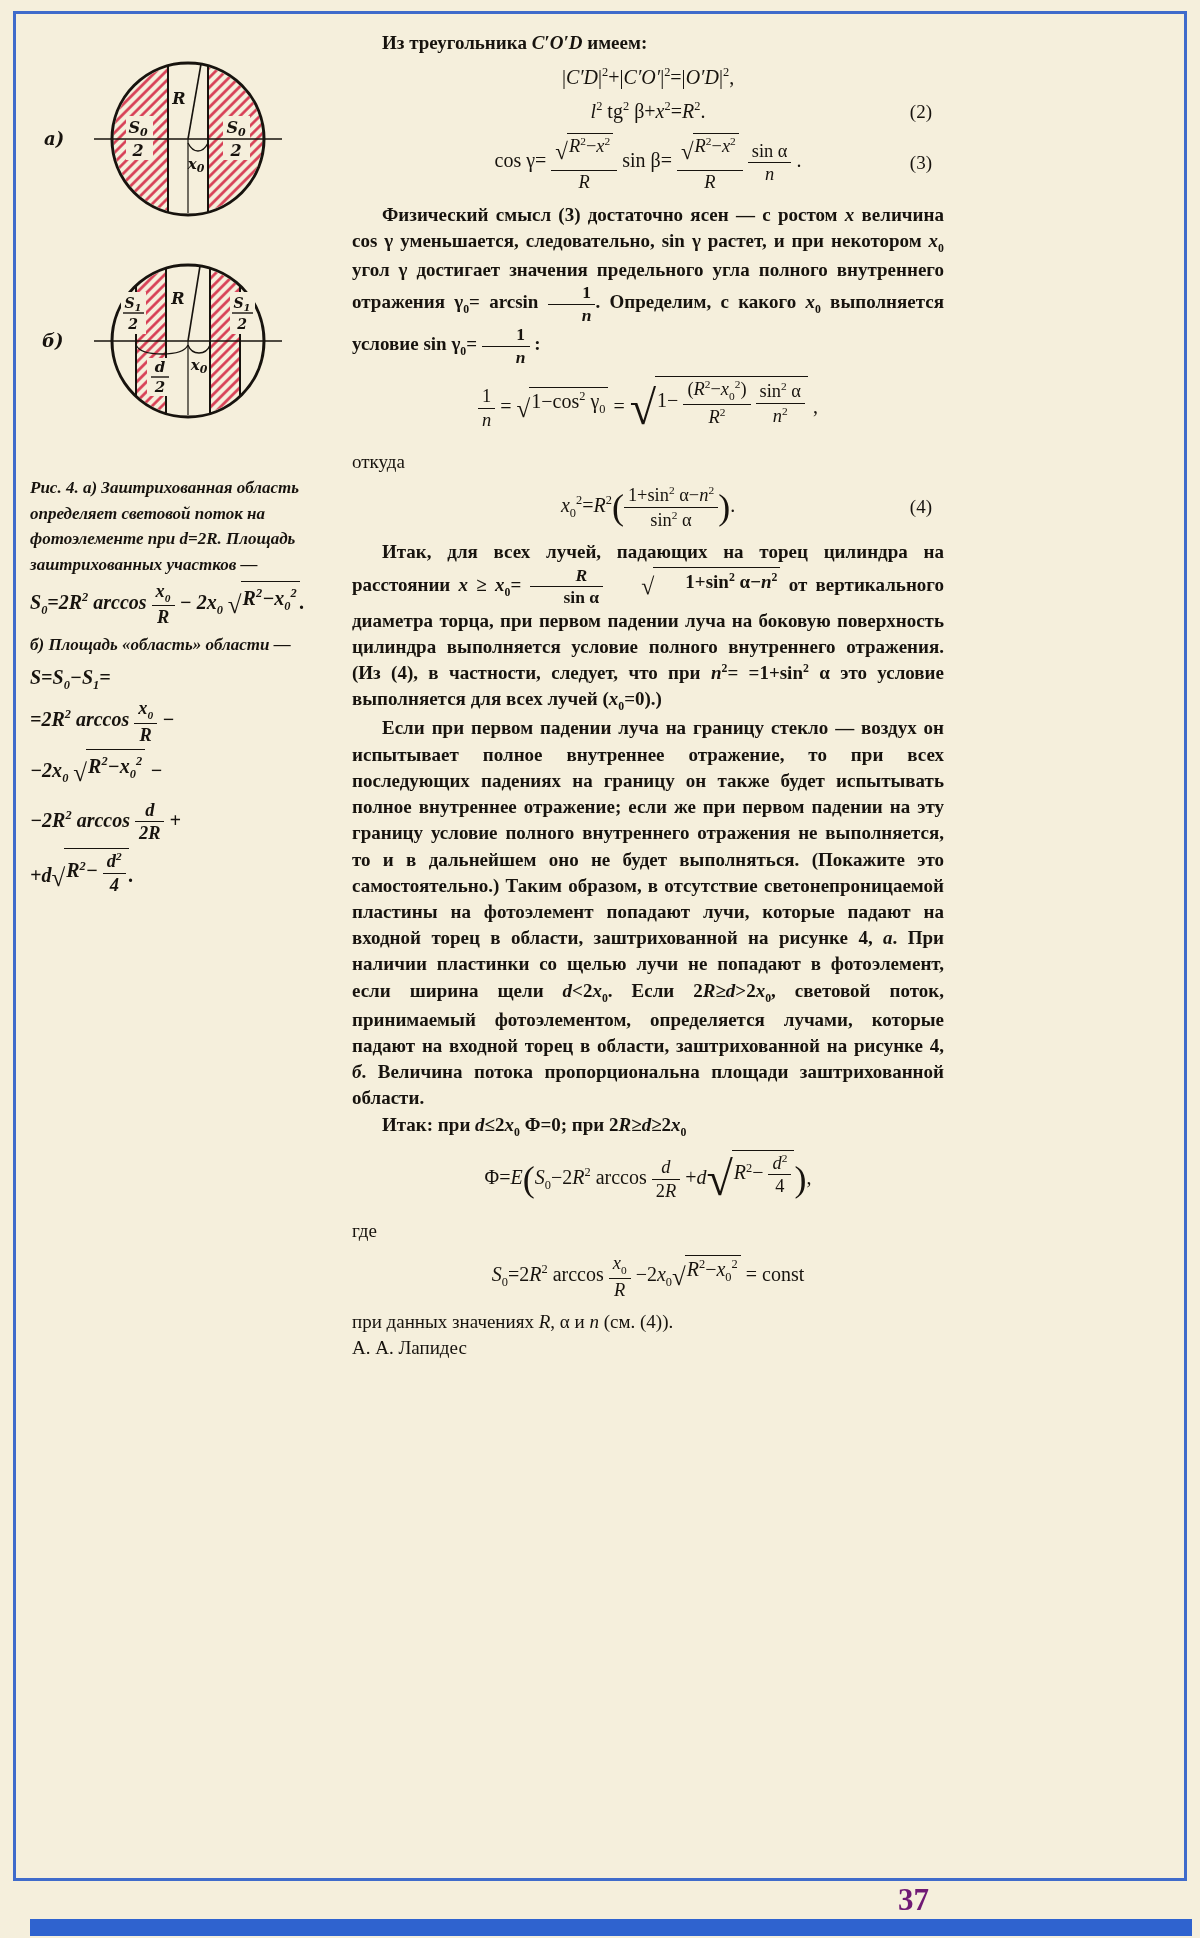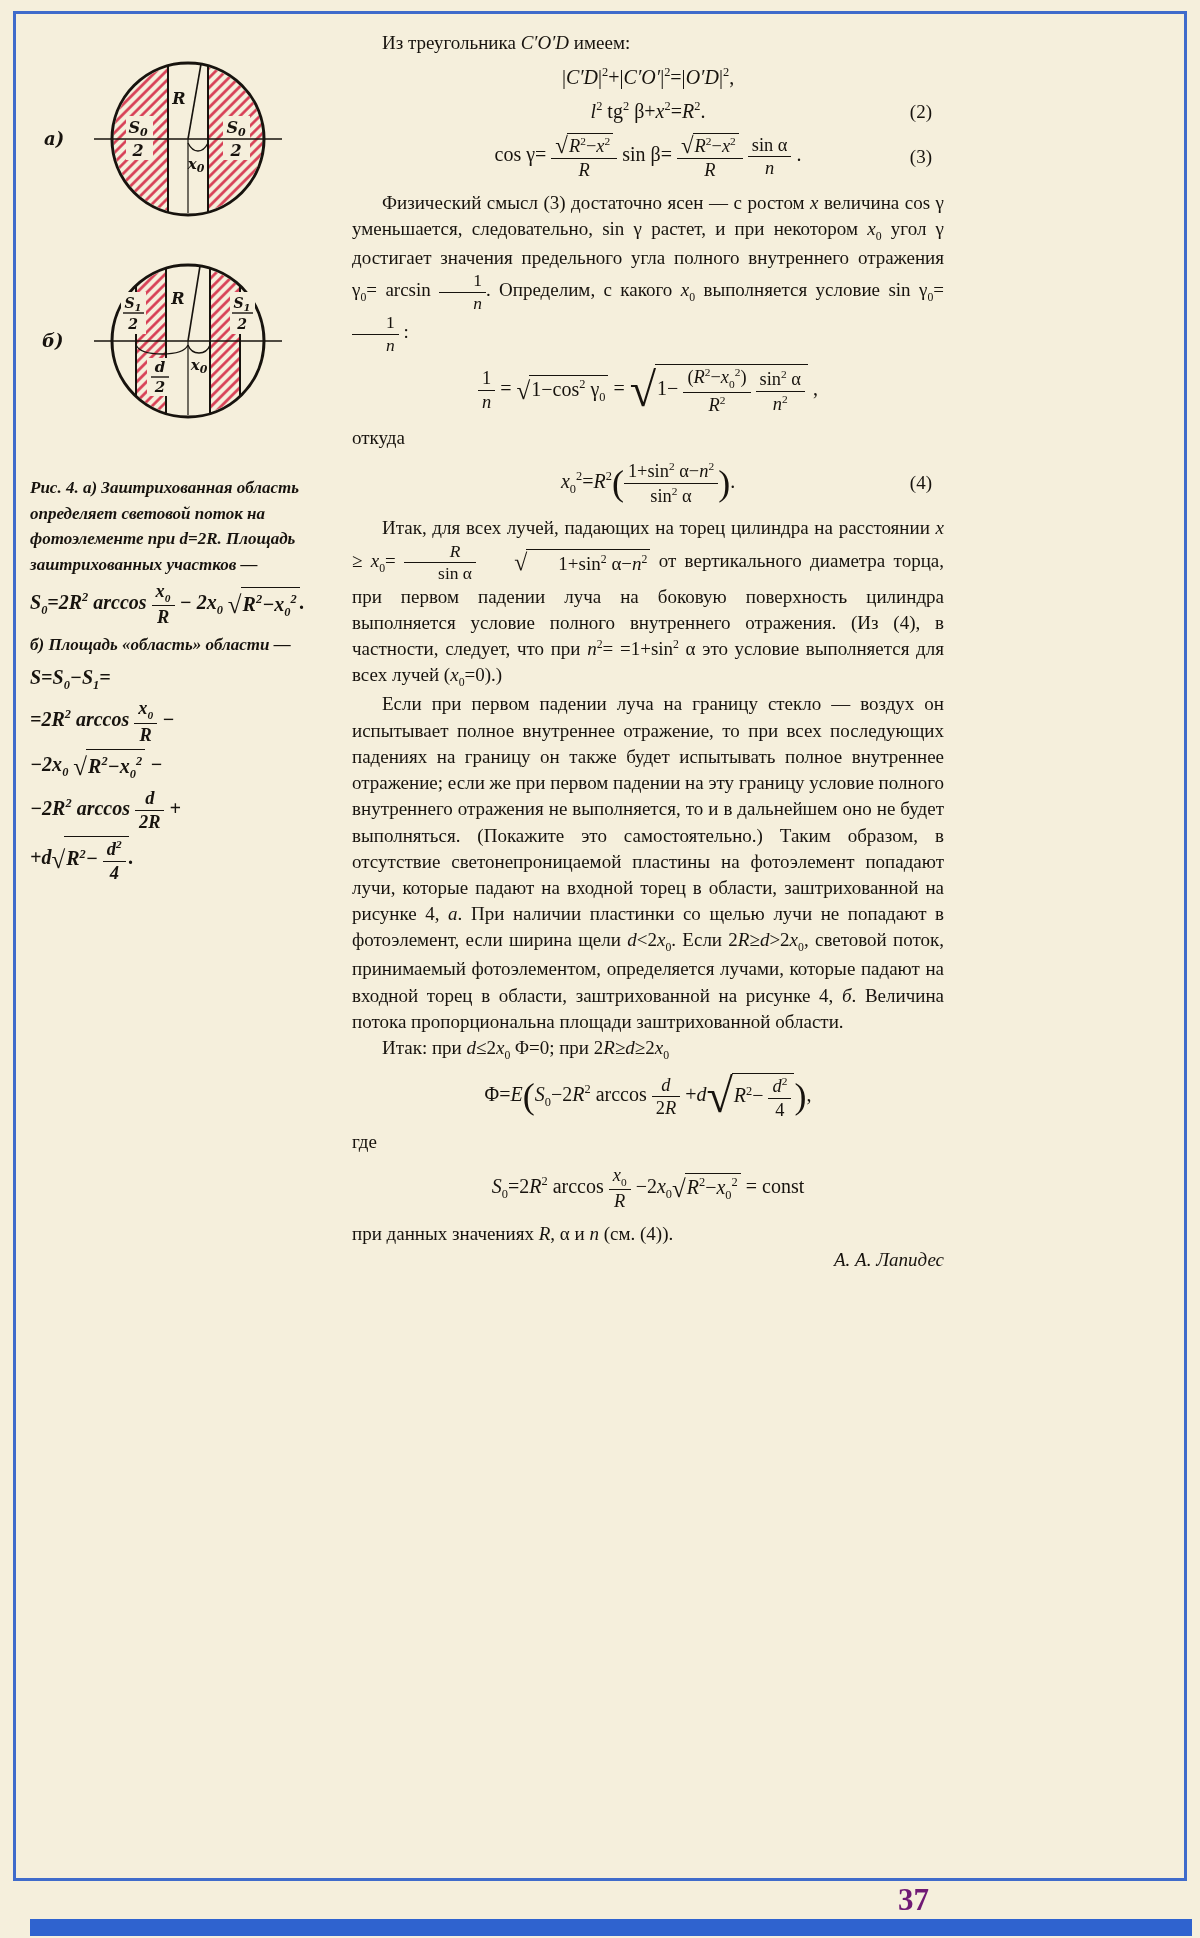--- a/index.html
+++ b/index.html
@@ -13,32 +13,32 @@
   .left-col{position:absolute;left:30px;top:44px;width:306px;}
   .fig{display:block;margin:0 0 12px 0;}
   .fig text{font-family:"DejaVu Serif","Liberation Serif",serif;font-style:italic;font-weight:bold;fill:#17130e;}
   .caption{margin-top:39px;font-style:italic;font-weight:bold;font-size:17px;line-height:1.5;}
   .caption p{margin:0 0 4px 0;}
   .cap-f{font-size:20px;margin:8px 0;}
   .ml1{margin-left:38px;} .ml2{margin-left:28px;} .ml3{margin-left:78px;}
   
   .right-col{position:absolute;left:352px;top:30px;width:592px;font-size:19px;line-height:1.38;text-align:justify;}
   .right-col p{margin:0;}
-  .ind{text-indent:30px;}
+  .ind{text-indent:30px;font-weight:bold;}
   .eq{position:relative;text-align:center;margin:9px 12px;font-size:20px;line-height:1.25;}
   .eqno{position:absolute;right:0;top:50%;transform:translateY(-50%);font-size:19px;}
-  .author{text-align:right;font-style:italic;margin-top:18px;}
+  .author{text-align:left;margin-top:18px;}
   
   .fr{display:inline-block;vertical-align:middle;text-align:center;line-height:1.12;font-size:0.92em;}
   .fr .nu{display:block;padding:0 4px 1px 4px;border-bottom:1.5px solid currentColor;}
   .fr .de{display:block;padding:1px 4px 0 4px;}
   .sqrt{display:inline-flex;vertical-align:middle;align-items:center;white-space:nowrap;}
   .rs{font-size:1.25em;line-height:1;margin-right:-1px;font-style:normal;}
   .sqrt.big .rs{font-size:2.4em;line-height:0.85;}
-  .ov{border-top:1.8px solid currentColor;padding:1px 3px 0 2px;}
+  .ov{border-top:1.8px solid currentColor;padding:1px 3px 12px 2px;}
   .bp{font-size:1.8em;line-height:0;vertical-align:middle;}
   sup{font-size:0.62em;} sub{font-size:0.62em;}
   
   .pageno{position:absolute;left:898px;top:1882px;font-size:31px;font-weight:bold;color:#701a75;}
   .bottom-bar{position:absolute;left:30px;right:8px;top:1919px;height:17px;background:#2f63cf;}
 </style>
 </head>
 <body>
 
 <div class="page">

